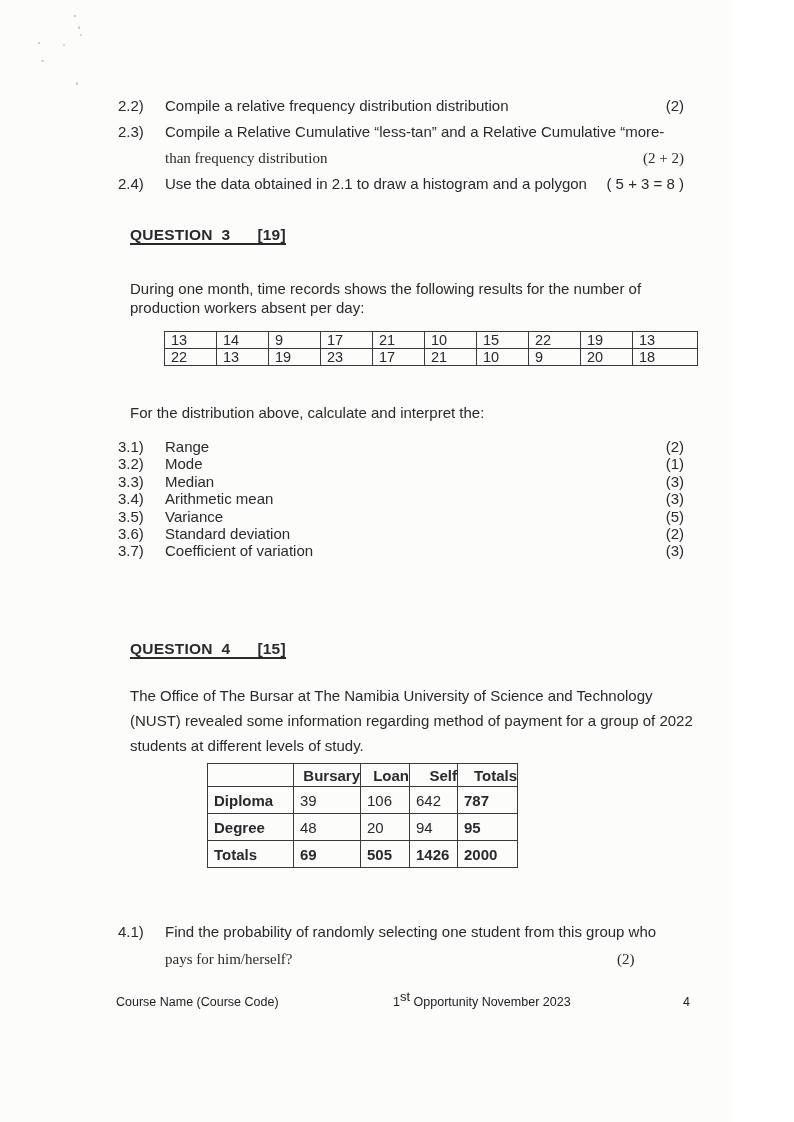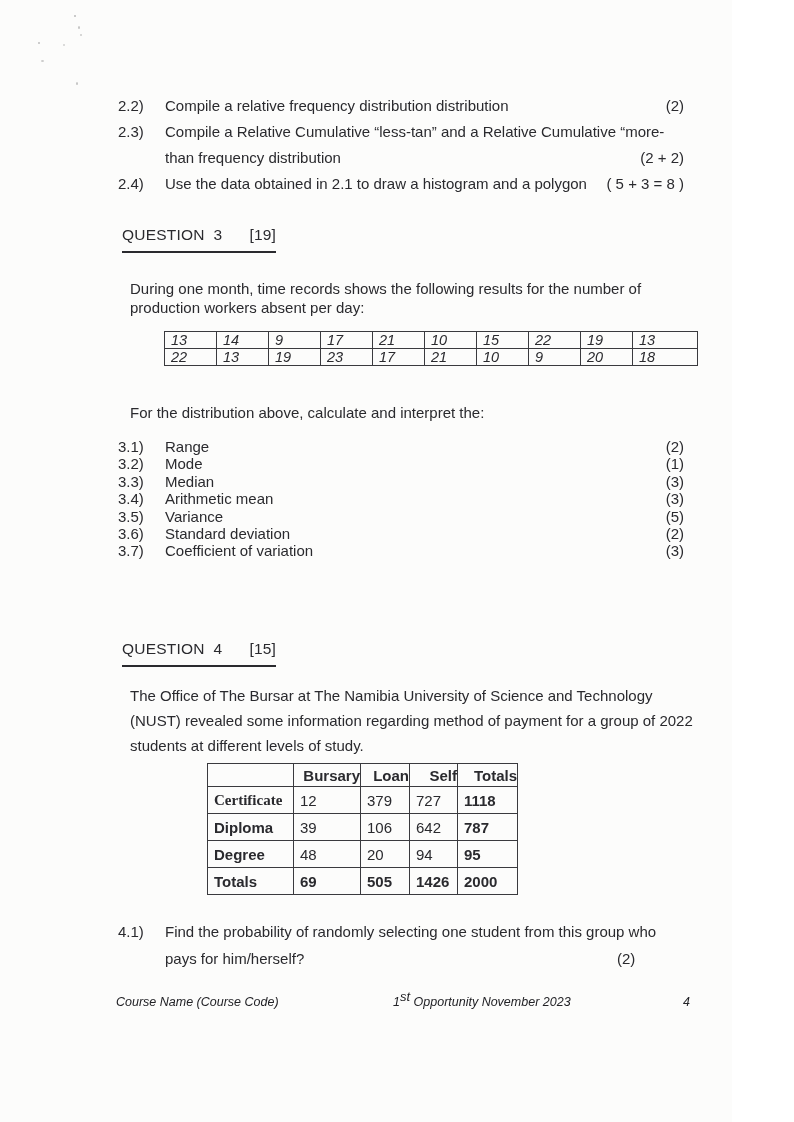--- a/index.html
+++ b/index.html
@@ -24,29 +24,29 @@
     left:118px;width:566px;height:20px;
     font-size:15px;line-height:20px;white-space:nowrap;
   }
   .item-row .num{position:absolute;left:0;top:0;}
   .item-row .txt{position:absolute;left:47px;top:0;}
   .item-row .marks{position:absolute;right:0;top:0;}
 
   .cont-row{ 
     position:absolute;
     left:165px;width:519px;height:20px;
-    font-size:15px;line-height:20px;white-space:nowrap;
+    font-size:15px;line-height:20px;white-space:nowrap;font-family:Liberation Serif, serif;
   }
   .cont-row .marks{position:absolute;right:0;top:0;}
 
   .qheading{
-    position:absolute;left:122px;
-    font-size:15.5px;font-weight:normal;line-height:15px;
+    position:absolute;left:130px;
+    font-size:15.5px;font-weight:bold;line-height:15px;
     white-space:pre;
-    padding-bottom:9px;
+    padding-bottom:1px;
     border-bottom:2.5px solid var(--text);
     letter-spacing:.2px;
   }
   .para{
     position:absolute;left:116px;
     font-size:15px;
     white-space:pre;
     margin-left:14px;
   }
 
@@ -55,21 +55,20 @@
     position:absolute;left:164px;top:331px;
     border-collapse:collapse;
     font-size:14.5px;
   }
   .t1 td{
     border:1.5px solid var(--border);
     height:17px;
     padding:0 0 0 6px;
     line-height:16px;
     vertical-align:middle;
-    font-style:italic;
   }
   .t1 .c{width:52px;}
   .t1 .cl{width:65px;}
 
   
   .qlist{position:absolute;left:118px;top:438px;width:566px;}
   .qlist .qrow{position:relative;height:17.4px;font-size:15px;line-height:17.4px;}
   .qlist .num{position:absolute;left:0;top:0;}
   .qlist .lab{position:absolute;left:47px;top:0;white-space:nowrap;}
   .qlist .marks{position:absolute;right:0;top:0;}
@@ -93,21 +92,21 @@
   .t2 .w3{width:48px;} .t2 .w4{width:60px;}
   .t2 .lbl{font-weight:bold;margin-top:35px;}
   .t2 .cert{font-family:"Liberation Serif", serif;font-weight:bold;font-size:15px;}
   .t2 .b{font-weight:bold;}
   .t2 .totrow td{font-weight:bold;}
 
   .q41-marks{position:absolute;left:452px;top:0;}
 
   .footer{
     position:absolute;left:0;top:994px;width:794px;height:16px;
-    font-size:12.5px;line-height:16px;color:#222226;font-style:italic;
+    font-size:12.5px;line-height:16px;color:#222226;
   }
   .footer .f-left{position:absolute;left:116px;top:0;white-space:nowrap;}
   .footer .f-center{position:absolute;left:393px;top:0;white-space:nowrap;}
   .footer .f-center sup{font-size:13px;vertical-align:super;line-height:0;}
   .footer .f-page{position:absolute;left:683px;top:0;}
 </style>
 </head>
 <body>
 
 <div class="page">
@@ -219,27 +218,20 @@
   <table class="t2">
     <tbody>
         <tr>
       <th class="w0"></th>
       <th class="w1">Bursary</th>
       <th class="w2">Loan</th>
       <th class="w3">Self</th>
       <th class="w4">Totals</th>
     </tr>
     <tr>
-      <td class="cert">Certificate</td>
-      <td>12</td>
-      <td>379</td>
-      <td>727</td>
-      <td class="b">1118</td>
-    </tr>
-    <tr>
       <td class="lbl">Diploma</td>
       <td>39</td>
       <td>106</td>
       <td>642</td>
       <td class="b">787</td>
     </tr>
     <tr>
       <td class="lbl">Degree</td>
       <td>48</td>
       <td>20</td>

